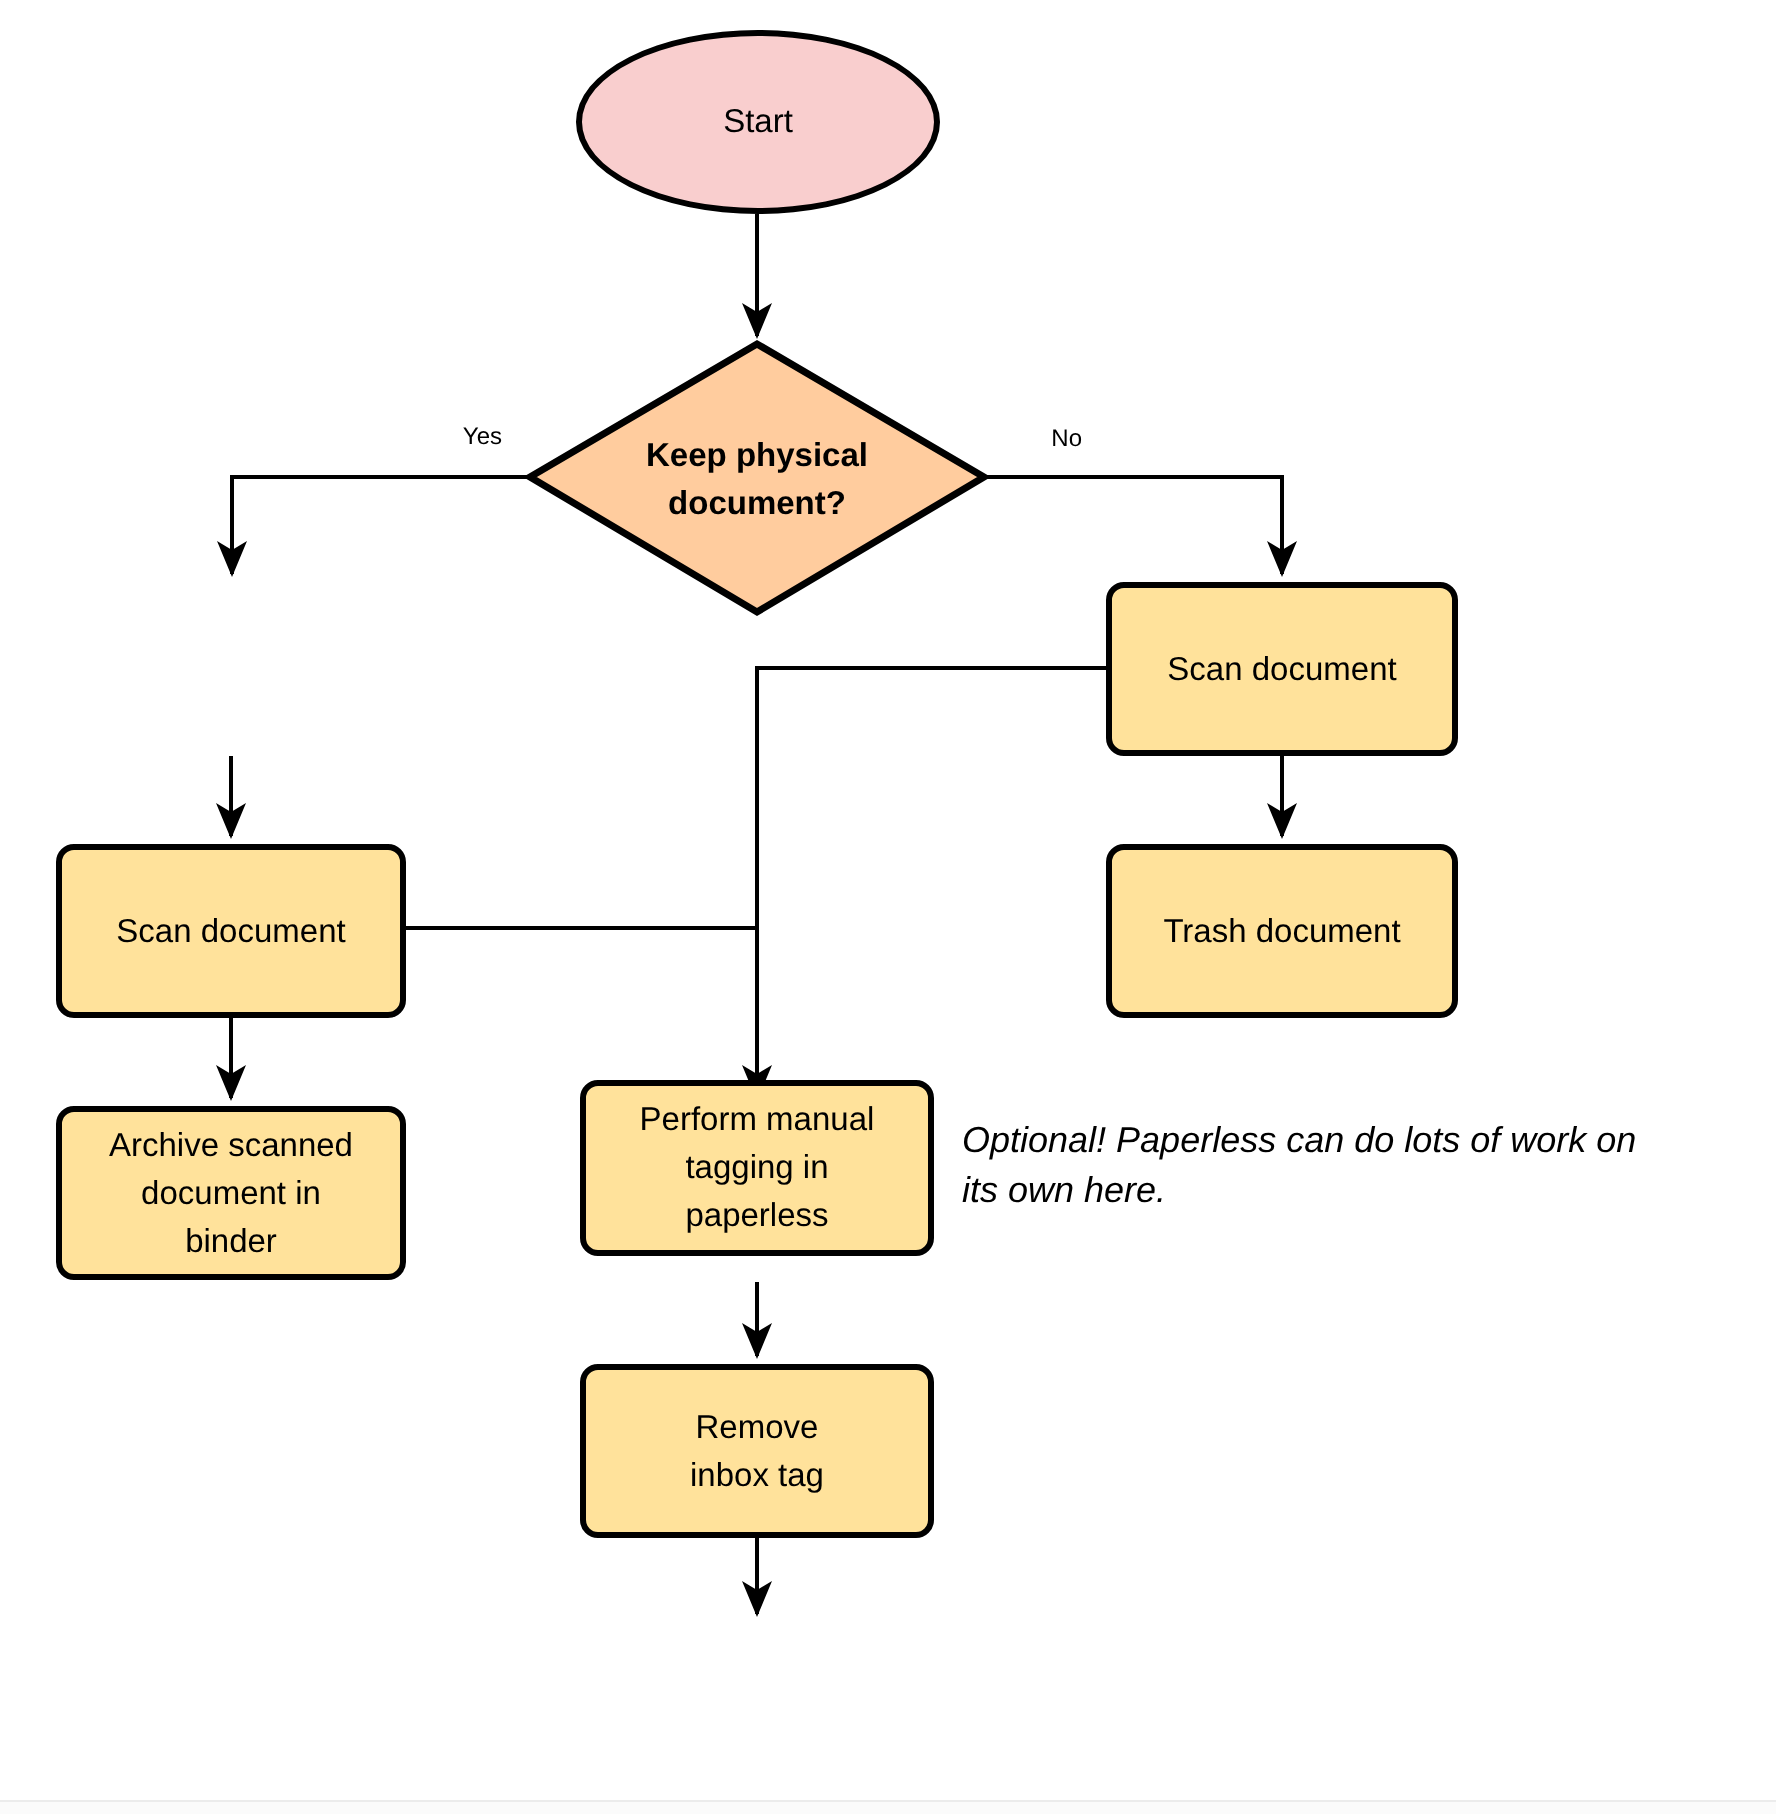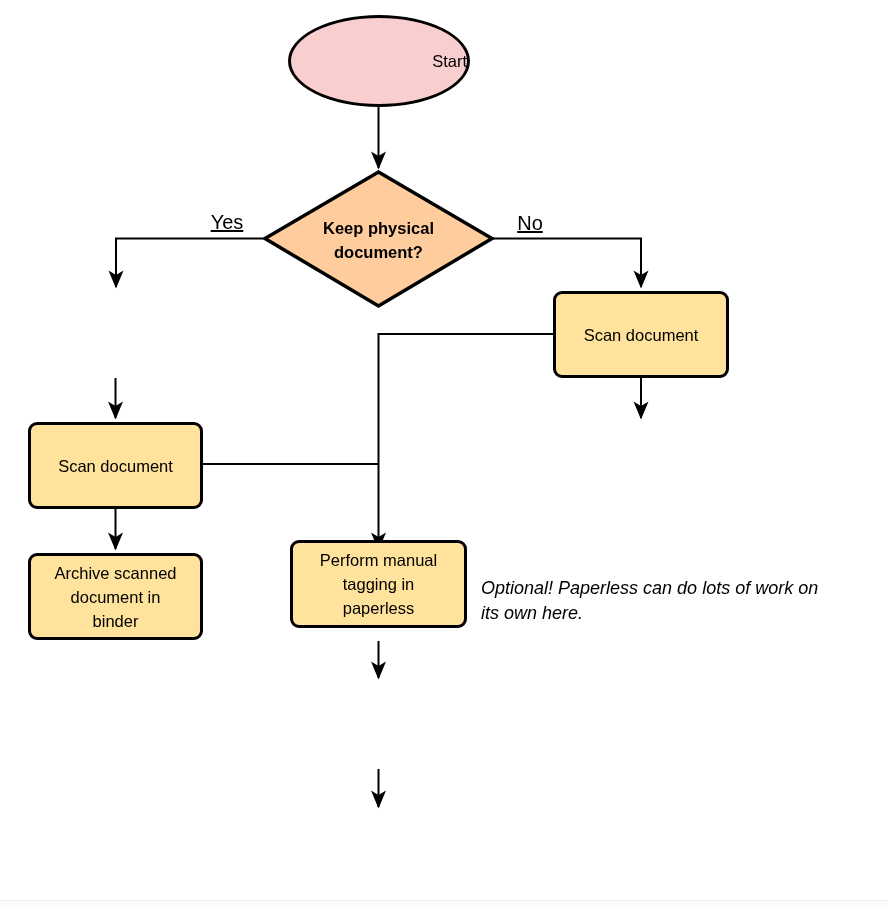--- a/index.html
+++ b/index.html
@@ -43,28 +43,27 @@
     border: 3.5px solid #000000;
     border-radius: 50%;
   }
   .decision-label {
     position: absolute;
     background: transparent;
   }
   .edge-label {
     position: absolute;
     color: #000000;
-    font-size: 20px;
-    text-align: center;
-    text-decoration: underline;
+    font-size: 12px;
+    text-align: right;
   }
   .note {
     position: absolute;
     left: 481px;
-    top: 576px;
+    top: 558px;
     width: 404px;
     font-size: 18px;
     font-style: italic;
     line-height: 25px;
     color: #000000;
     white-space: pre-line;
   }
   .bottom-strip {
     position: absolute;
     left: 0;
@@ -94,55 +93,62 @@
     <path d="M115.5 509 L115.5 549" fill="none" stroke="#000000" stroke-width="2" marker-end="url(#arrow)"></path>
     <path d="M641 378 L641 418" fill="none" stroke="#000000" stroke-width="2" marker-end="url(#arrow)"></path>
     <path d="M553 334 L378.5 334 L378.5 549" fill="none" stroke="#000000" stroke-width="2" marker-end="url(#arrow)"></path>
     <path d="M203 464 L378.5 464" fill="none" stroke="#000000" stroke-width="2"></path>
     <path d="M378.5 641 L378.5 678" fill="none" stroke="#000000" stroke-width="2" marker-end="url(#arrow)"></path>
     <path d="M378.5 769 L378.5 807" fill="none" stroke="#000000" stroke-width="2" marker-end="url(#arrow)"></path>
 
     <polygon points="378.5,172 492,238.5 378.5,306 265,238.5" fill="#ffcc9e" stroke="#000000" stroke-width="3.5"></polygon>
   </svg>
 
-  <div class="node terminal" style="left:288px; top:15px; width:182px; height:92px;justify-content:flex-end;">
+  <div class="node terminal" style="left:288px; top:15px; width:182px; height:92px;">
     <span class="node-label">Start</span>
   </div>
 
   <div class="node decision-label" style="left:288px; top:212px; width:181px; height:56px;font-weight:bold;">
     <span class="node-label">Keep physical
 document?</span>
   </div>
 
   <div class="edge-label" style="left:203px; top:211px; width:48px;">Yes</div>
 
-  <div class="edge-label" style="left:508px; top:212px; width:44px;">No</div>
+  <div class="edge-label" style="left:497px; top:212px; width:44px;">No</div>
 
 
   <div class="node process" style="left:28px; top:422px; width:175px; height:87px;">
     <span class="node-label">Scan document</span>
   </div>
 
   <div class="node process" style="left:28px; top:553px; width:175px; height:87px;">
     <span class="node-label">Archive scanned
 document in
 binder</span>
   </div>
 
   <div class="node process" style="left:553px; top:291px; width:176px; height:87px;">
     <span class="node-label">Scan document</span>
   </div>
 
+  <div class="node process" style="left:553px; top:422px; width:176px; height:87px;">
+    <span class="node-label">Trash document</span>
+  </div>
 
   <div class="node process" style="left:290px; top:540px; width:177px; height:88px;">
     <span class="node-label">Perform manual
 tagging in
 paperless</span>
   </div>
 
   <div class="note">Optional! Paperless can do lots of work on
 its own here.</div>
 
+  <div class="node process" style="left:290px; top:682px; width:177px; height:87px;">
+    <span class="node-label">Remove
+inbox tag</span>
+  </div>
 
 
   <div class="bottom-strip"></div>
 
 </div>
 
 </body></html>

